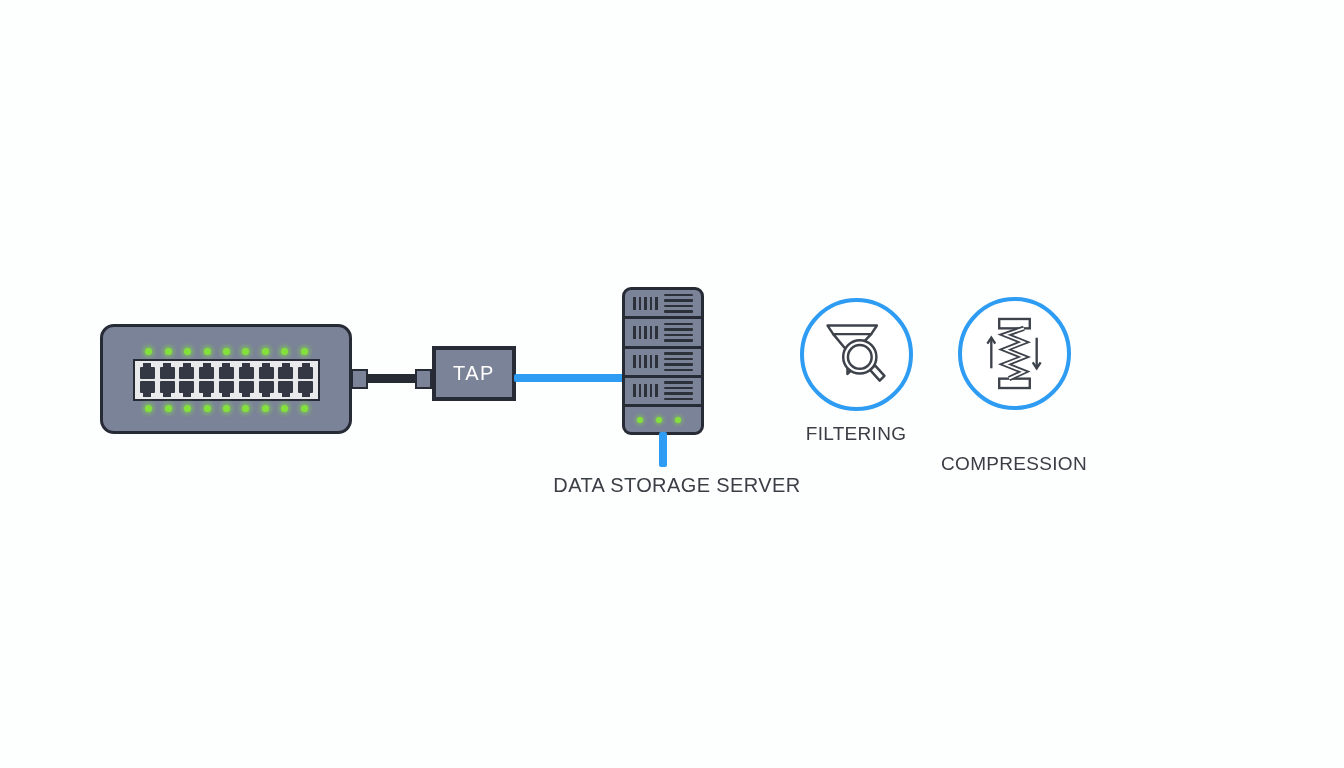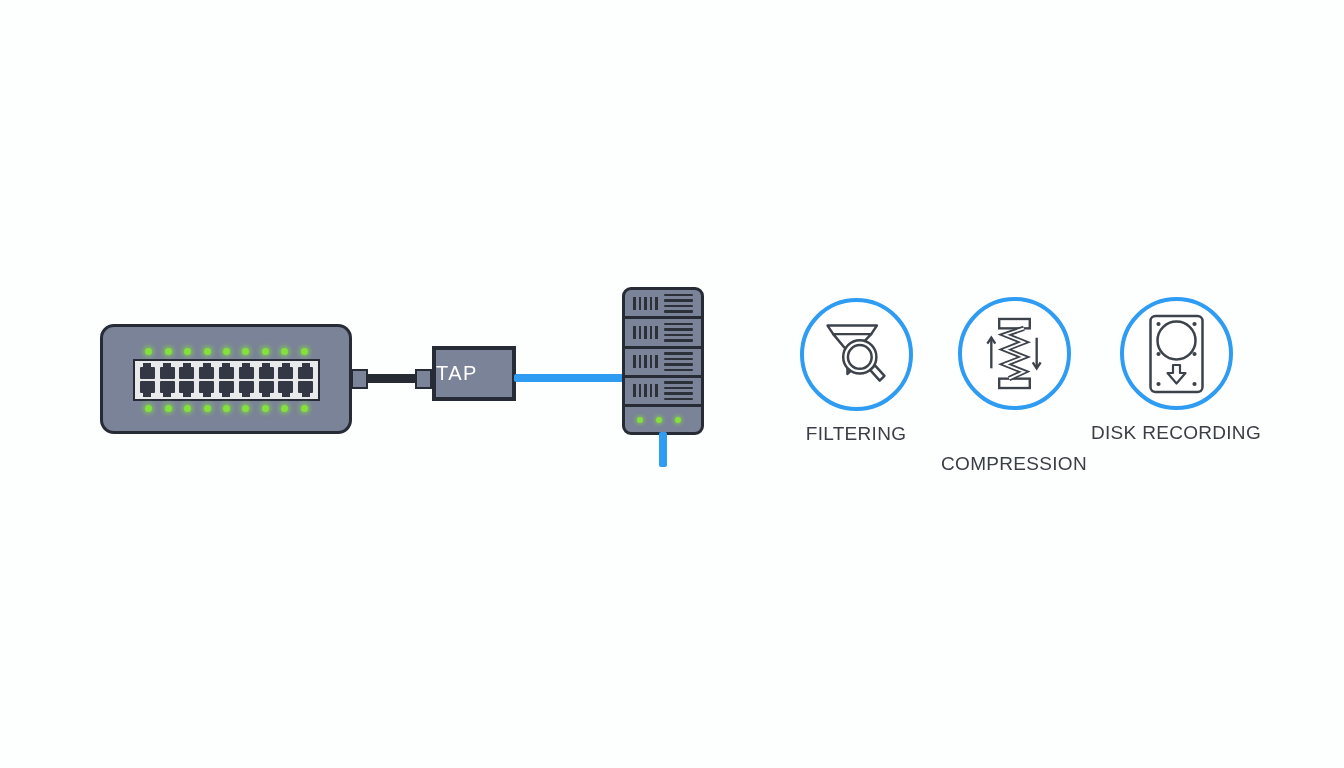--- a/index.html
+++ b/index.html
@@ -32,21 +32,21 @@
   .port::before{content:"";position:absolute;left:3.5px;width:8px;height:4px;background:#333844;}
   .port-top::before{top:-4px;}
   .port-bottom::before{bottom:-4px;}
 
   
   .connector{position:absolute;width:17px;height:20px;background:var(--device);border:2.5px solid var(--outline);}
   .connector-1{left:351px;top:369px;}
   .connector-2{left:415px;top:369px;}
   .dark-cable{position:absolute;left:366px;top:374px;width:52px;height:9px;background:#262a33;}
   .tap-box{position:absolute;left:432px;top:346px;width:84px;height:55px;background:var(--device);
-    border:4px solid var(--outline);display:flex;align-items:center;
+    border:4px solid var(--outline);display:flex;align-items:center;justify-content:center;
     color:#fff;font-size:20px;letter-spacing:1.5px;}
   .blue-cable-h{position:absolute;left:514px;top:374px;width:110px;height:8px;background:var(--accent);border-radius:2px;}
   .blue-cable-v{position:absolute;left:659px;top:432px;width:8px;height:35px;background:var(--accent);border-radius:2px;}
 
   
   .server{position:absolute;left:622px;top:287px;width:82px;height:148px;background:var(--device);
     border:3px solid var(--outline);border-radius:9px;overflow:hidden;display:flex;flex-direction:column;}
   .server-units{flex:1;display:flex;flex-direction:column;}
   .server-unit{flex:1;border-bottom:3px solid var(--outline);display:flex;align-items:center;gap:6px;padding:0 8px;}
   .vbars{display:flex;gap:3px;}
@@ -193,20 +193,21 @@
           </div>
         </div>
       </div>
     <div class="server-status">
         <div class="status-led"></div>
         <div class="status-led"></div>
         <div class="status-led"></div>
       </div>
   </div>
   <div class="blue-cable-v"></div>
+  <div class="server-label">DATA STORAGE SERVER</div>
 
   <div class="feature feature-filtering">
     <div class="feature-circle">
       <span>
         <svg width="66" height="74" viewBox="0 0 68 78" fill="none" stroke="currentColor" stroke-width="2.6" stroke-linejoin="round">
           <polygon points="4,8 56,8 50,17 10,17" fill="#fff"></polygon>
           <path d="M10,17 L25,35 L25,59 L33,51 L33,35 L50,17 Z" fill="#fff"></path>
           <circle cx="38" cy="41" r="17.5" fill="#fff"></circle>
           <circle cx="38" cy="41" r="12.5" fill="#fff"></circle>
           <path d="M49,55 L54,50 L64,61 L59,66 Z" fill="#fff"></path>
@@ -227,34 +228,14 @@
           <line x1="6" y1="52" x2="6" y2="21"></line>
           <polyline points="2,27 6,21 10,27" fill="none"></polyline>
           <line x1="52" y1="21" x2="52" y2="52"></line>
           <polyline points="48,46 52,52 56,46" fill="none"></polyline>
         </svg>
       </span>
     </div>
     <div class="feature-label">COMPRESSION</div>
   </div>
 
-  <div class="feature feature-disk">
-    <div class="feature-circle">
-      <span>
-        <svg width="57" height="80" viewBox="0 0 56 80" fill="none" stroke="currentColor" stroke-width="2.5" stroke-linejoin="round">
-          <rect x="2" y="2" width="52" height="76" rx="5" fill="#fff"></rect>
-          <circle cx="28" cy="26.5" r="19" fill="#fff"></circle>
-          <g fill="currentColor" stroke="none">
-            <circle cx="10" cy="10" r="2.1"></circle>
-              <circle cx="46" cy="10" r="2.1"></circle>
-            <circle cx="10" cy="40" r="2.1"></circle>
-              <circle cx="46" cy="40" r="2.1"></circle>
-            <circle cx="10" cy="70" r="2.1"></circle>
-              <circle cx="46" cy="70" r="2.1"></circle>
-          </g>
-          <path d="M24.5,51 L31.5,51 L31.5,59 L37,59 L28,69.5 L19,59 L24.5,59 Z" fill="#fff" stroke-width="2.2"></path>
-        </svg>
-      </span>
-    </div>
-    <div class="feature-label">DISK RECORDING</div>
-  </div>
 
 </div>
 
 </body></html>

